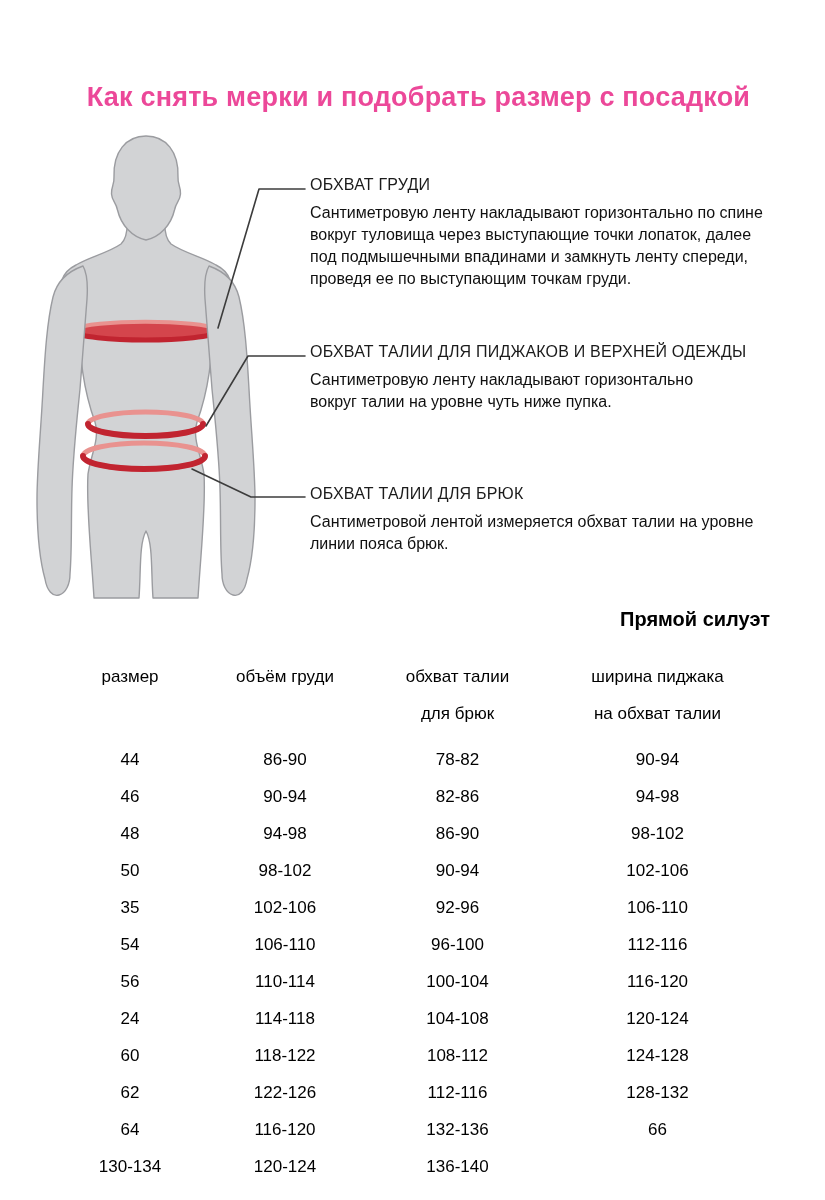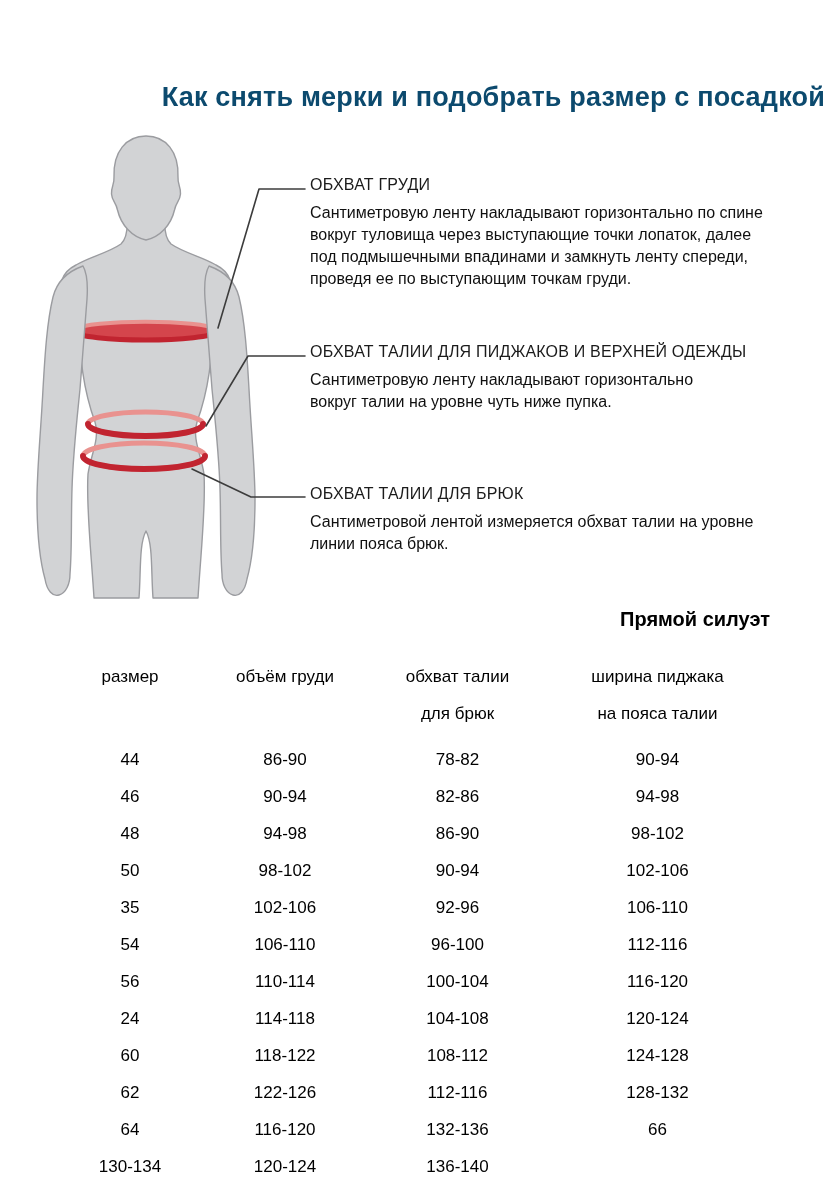--- a/index.html
+++ b/index.html
@@ -3,21 +3,21 @@
 <meta charset="utf-8">
 <style>
   * { margin:0; padding:0; box-sizing:border-box; }
   html,body { background:#ffffff; }
   .page {
     position:relative; width:825px; height:1200px; background:#ffffff;
     font-family:"Liberation Sans", sans-serif; color:#000; overflow:hidden;
   }
   .title {
     position:absolute; top:82px; left:0; right:0;
-    text-align:right; font-size:27px; font-weight:700; color:#0c4a6e;
+    text-align:center; font-size:27px; font-weight:700; color:#ec4899;
     letter-spacing:0.2px;
     padding-left:12px;
   }
   .figure-svg { position:absolute; left:20px; top:130px; }
   .callout { position:absolute; left:310px; }
   .callout h2 { font-size:16px; font-weight:400; color:#1b1b1b; white-space:nowrap; letter-spacing:0.2px; }
   .callout p  { font-size:16px; line-height:22px; color:#101010; margin-top:8px; }
   .c1 { top:176px; } .c1 p { width:455px; }
   .c2 { top:343px; } .c2 p { width:430px; }
   .c3 { top:485px; } .c3 p { width:470px; }
@@ -148,21 +148,21 @@
     <div class="hcell">
       <div>объём груди</div>
       <div></div>
     </div>
     <div class="hcell">
       <div>обхват талии</div>
       <div>для брюк</div>
     </div>
     <div class="hcell">
       <div>ширина пиджака</div>
-      <div>на пояса талии</div>
+      <div>на обхват талии</div>
     </div>
   </div>
 
   <div class="tbody">
       <div class="cell">44</div>
       <div class="cell">86-90</div>
       <div class="cell">78-82</div>
       <div class="cell">90-94</div>
       <div class="cell">46</div>
       <div class="cell">90-94</div>

